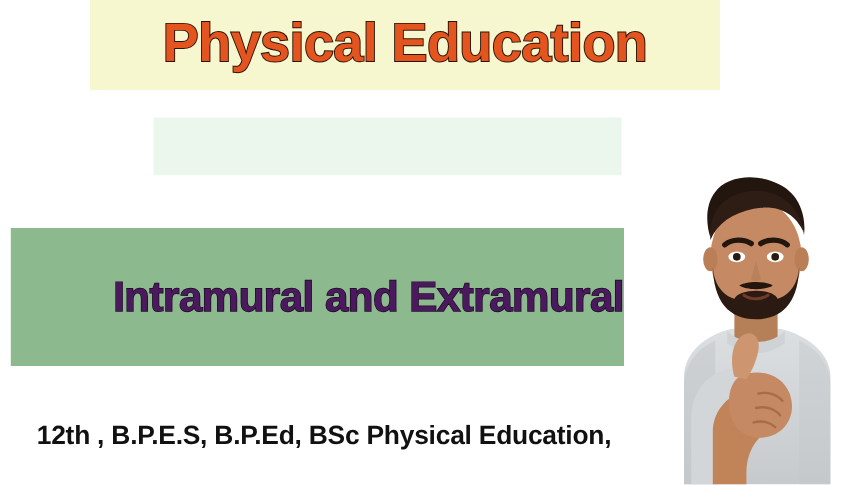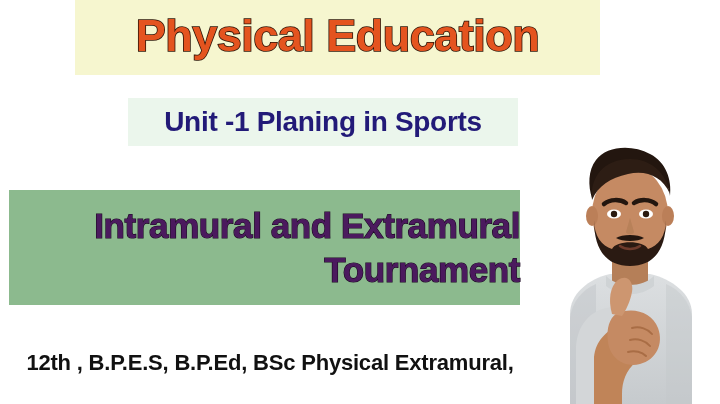--- a/index.html
+++ b/index.html
@@ -140,30 +140,28 @@
 </style>
 </head>
 <body>
 
 <div id="thumbnail">
 
   <div class="title-band"></div>
   <div class="title-text">Physical Education</div>
 
   <div class="subtitle-band"></div>
-  <div class="subtitle-text">Unit -1 Planing in Sports</div>
 
   <div class="topic-block"></div>
   <div class="topic-text">
     <span>Intramural and Extramural</span>
-    <span>Tournament</span>
   </div>
 
   <div class="footer">
-    <div class="footer-line">12th , B.P.E.S, B.P.Ed, BSc Physical Extramural,</div>
+    <div class="footer-line">12th , B.P.E.S, B.P.Ed, BSc Physical Education,</div>
   </div>
 
   <div class="presenter">
     <svg width="180" height="268" viewBox="0 0 180 268" xmlns="http://www.w3.org/2000/svg">
       <defs>
         <linearGradient id="shirtG" x1="0" y1="0" x2="0" y2="1">
           <stop offset="0%" stop-color="#dcdfe1"></stop>
           <stop offset="100%" stop-color="#c6cacd"></stop>
         </linearGradient>
         <linearGradient id="skinG" x1="0" y1="0" x2="1" y2="1">

